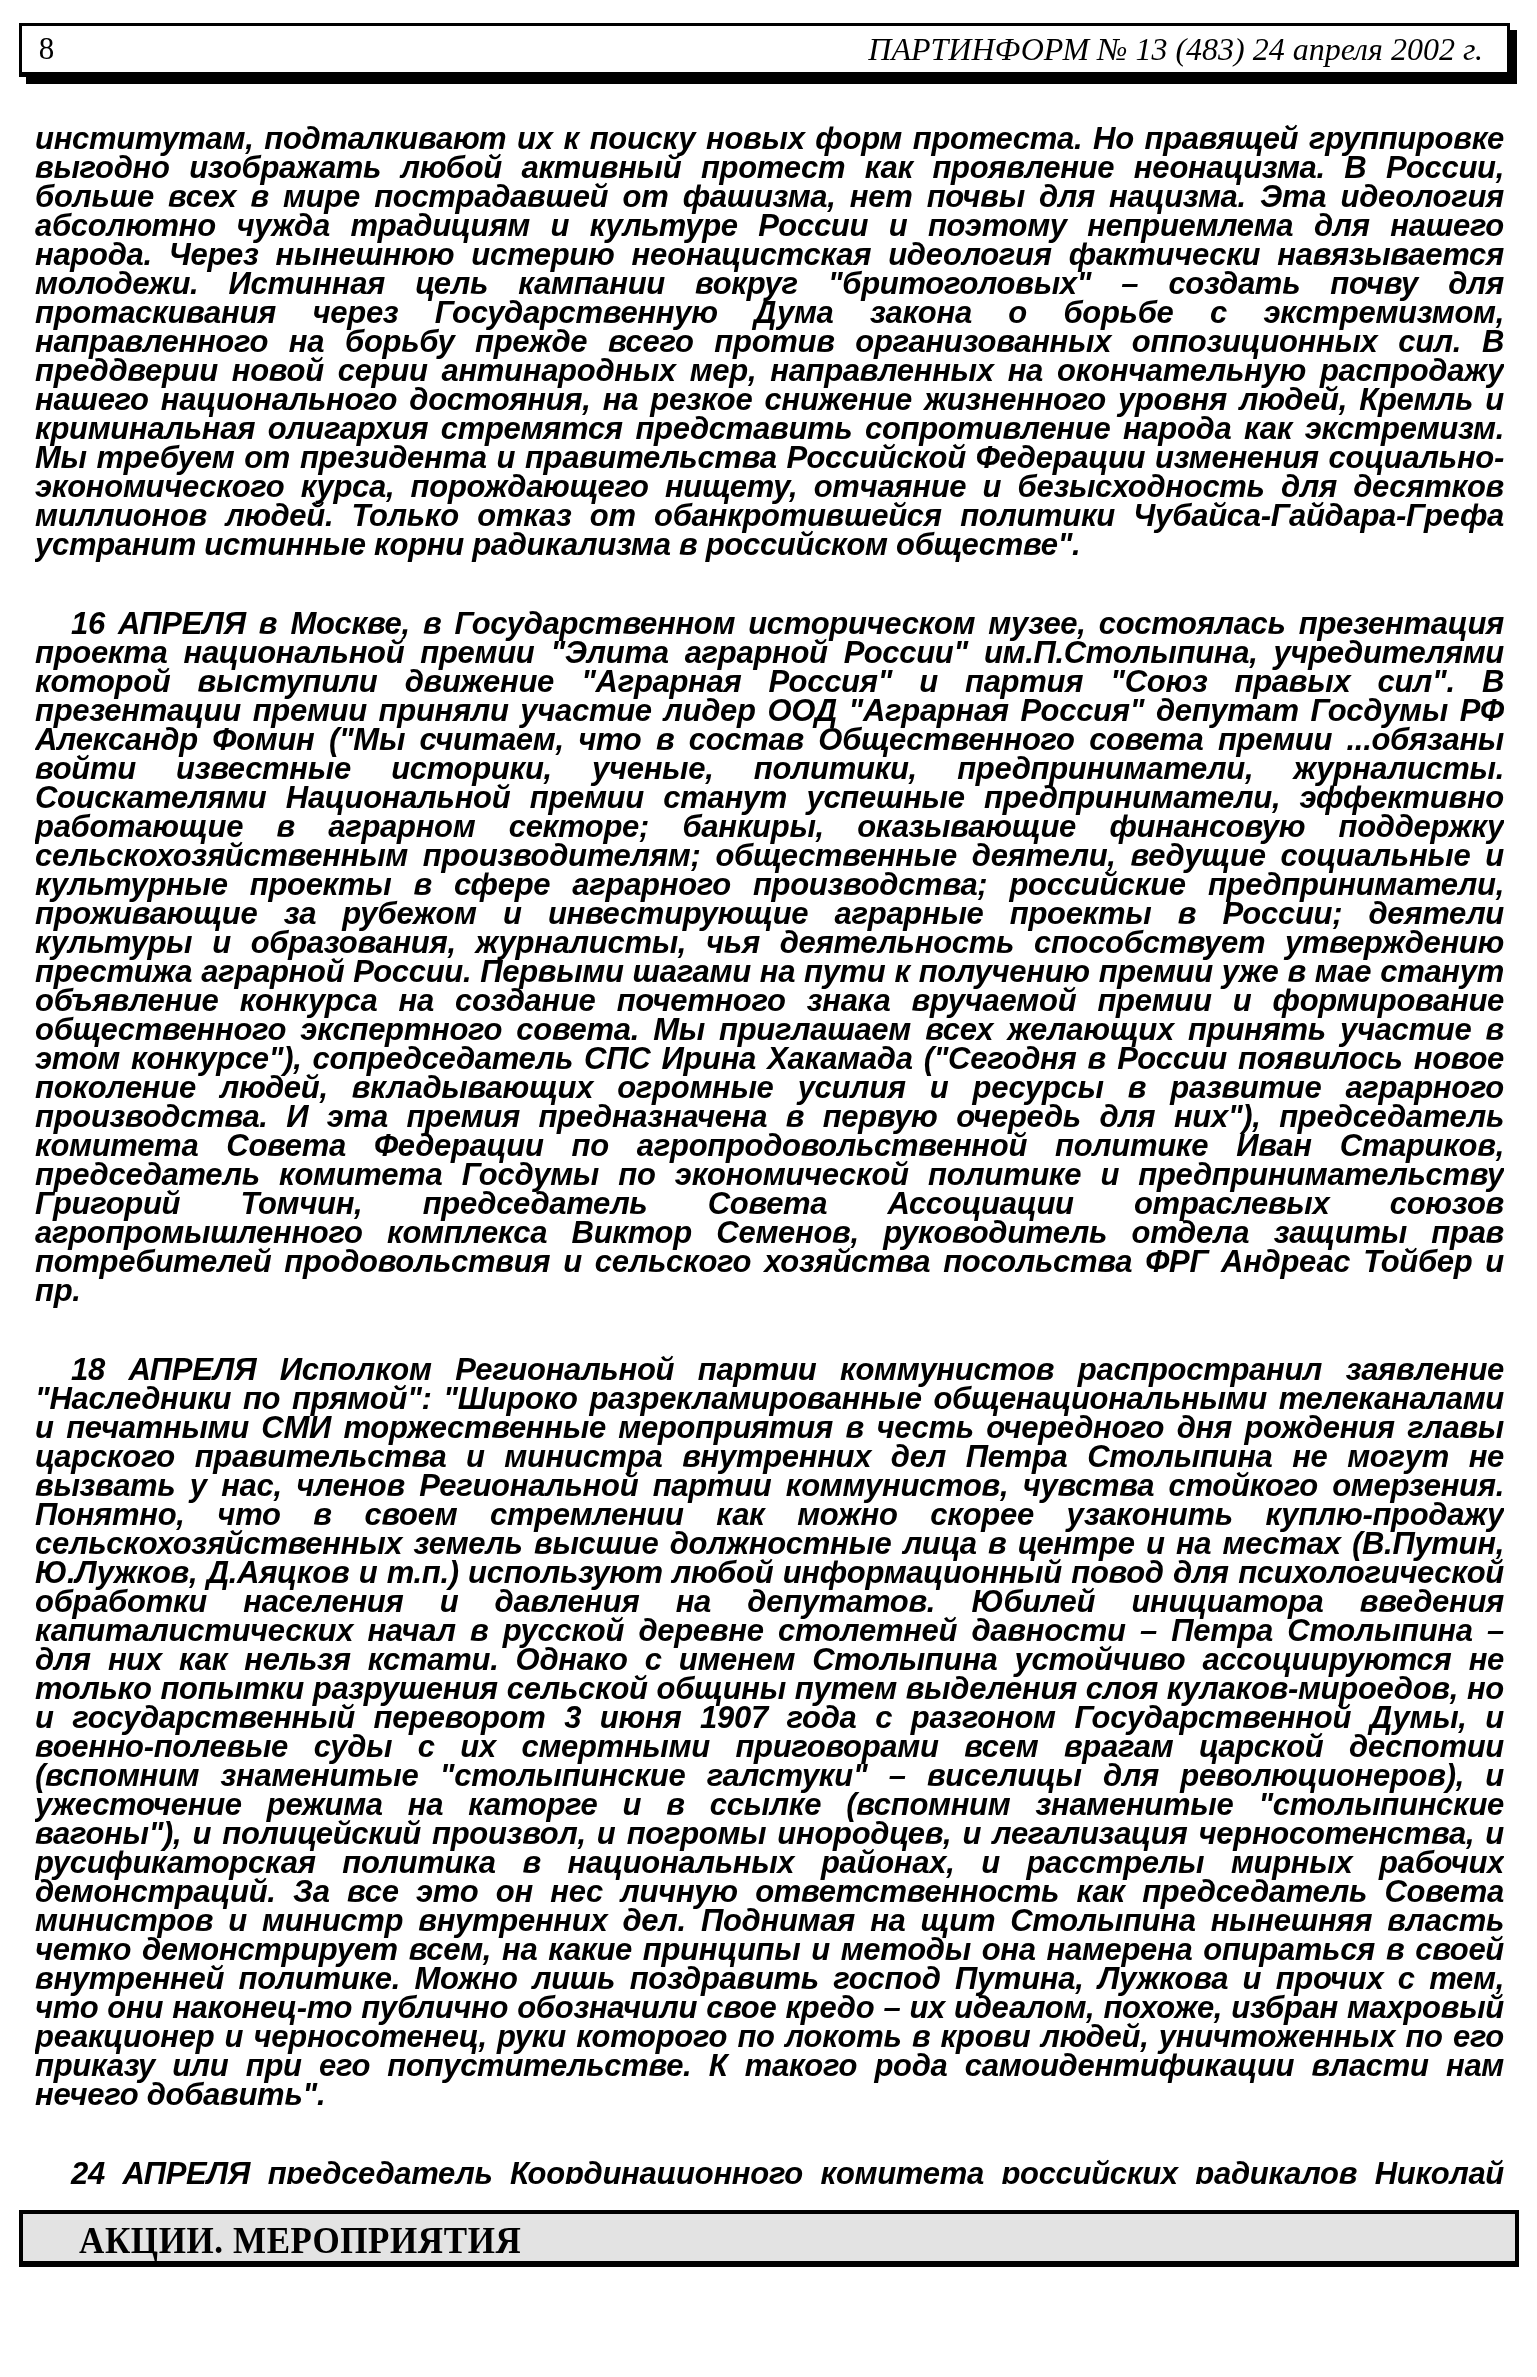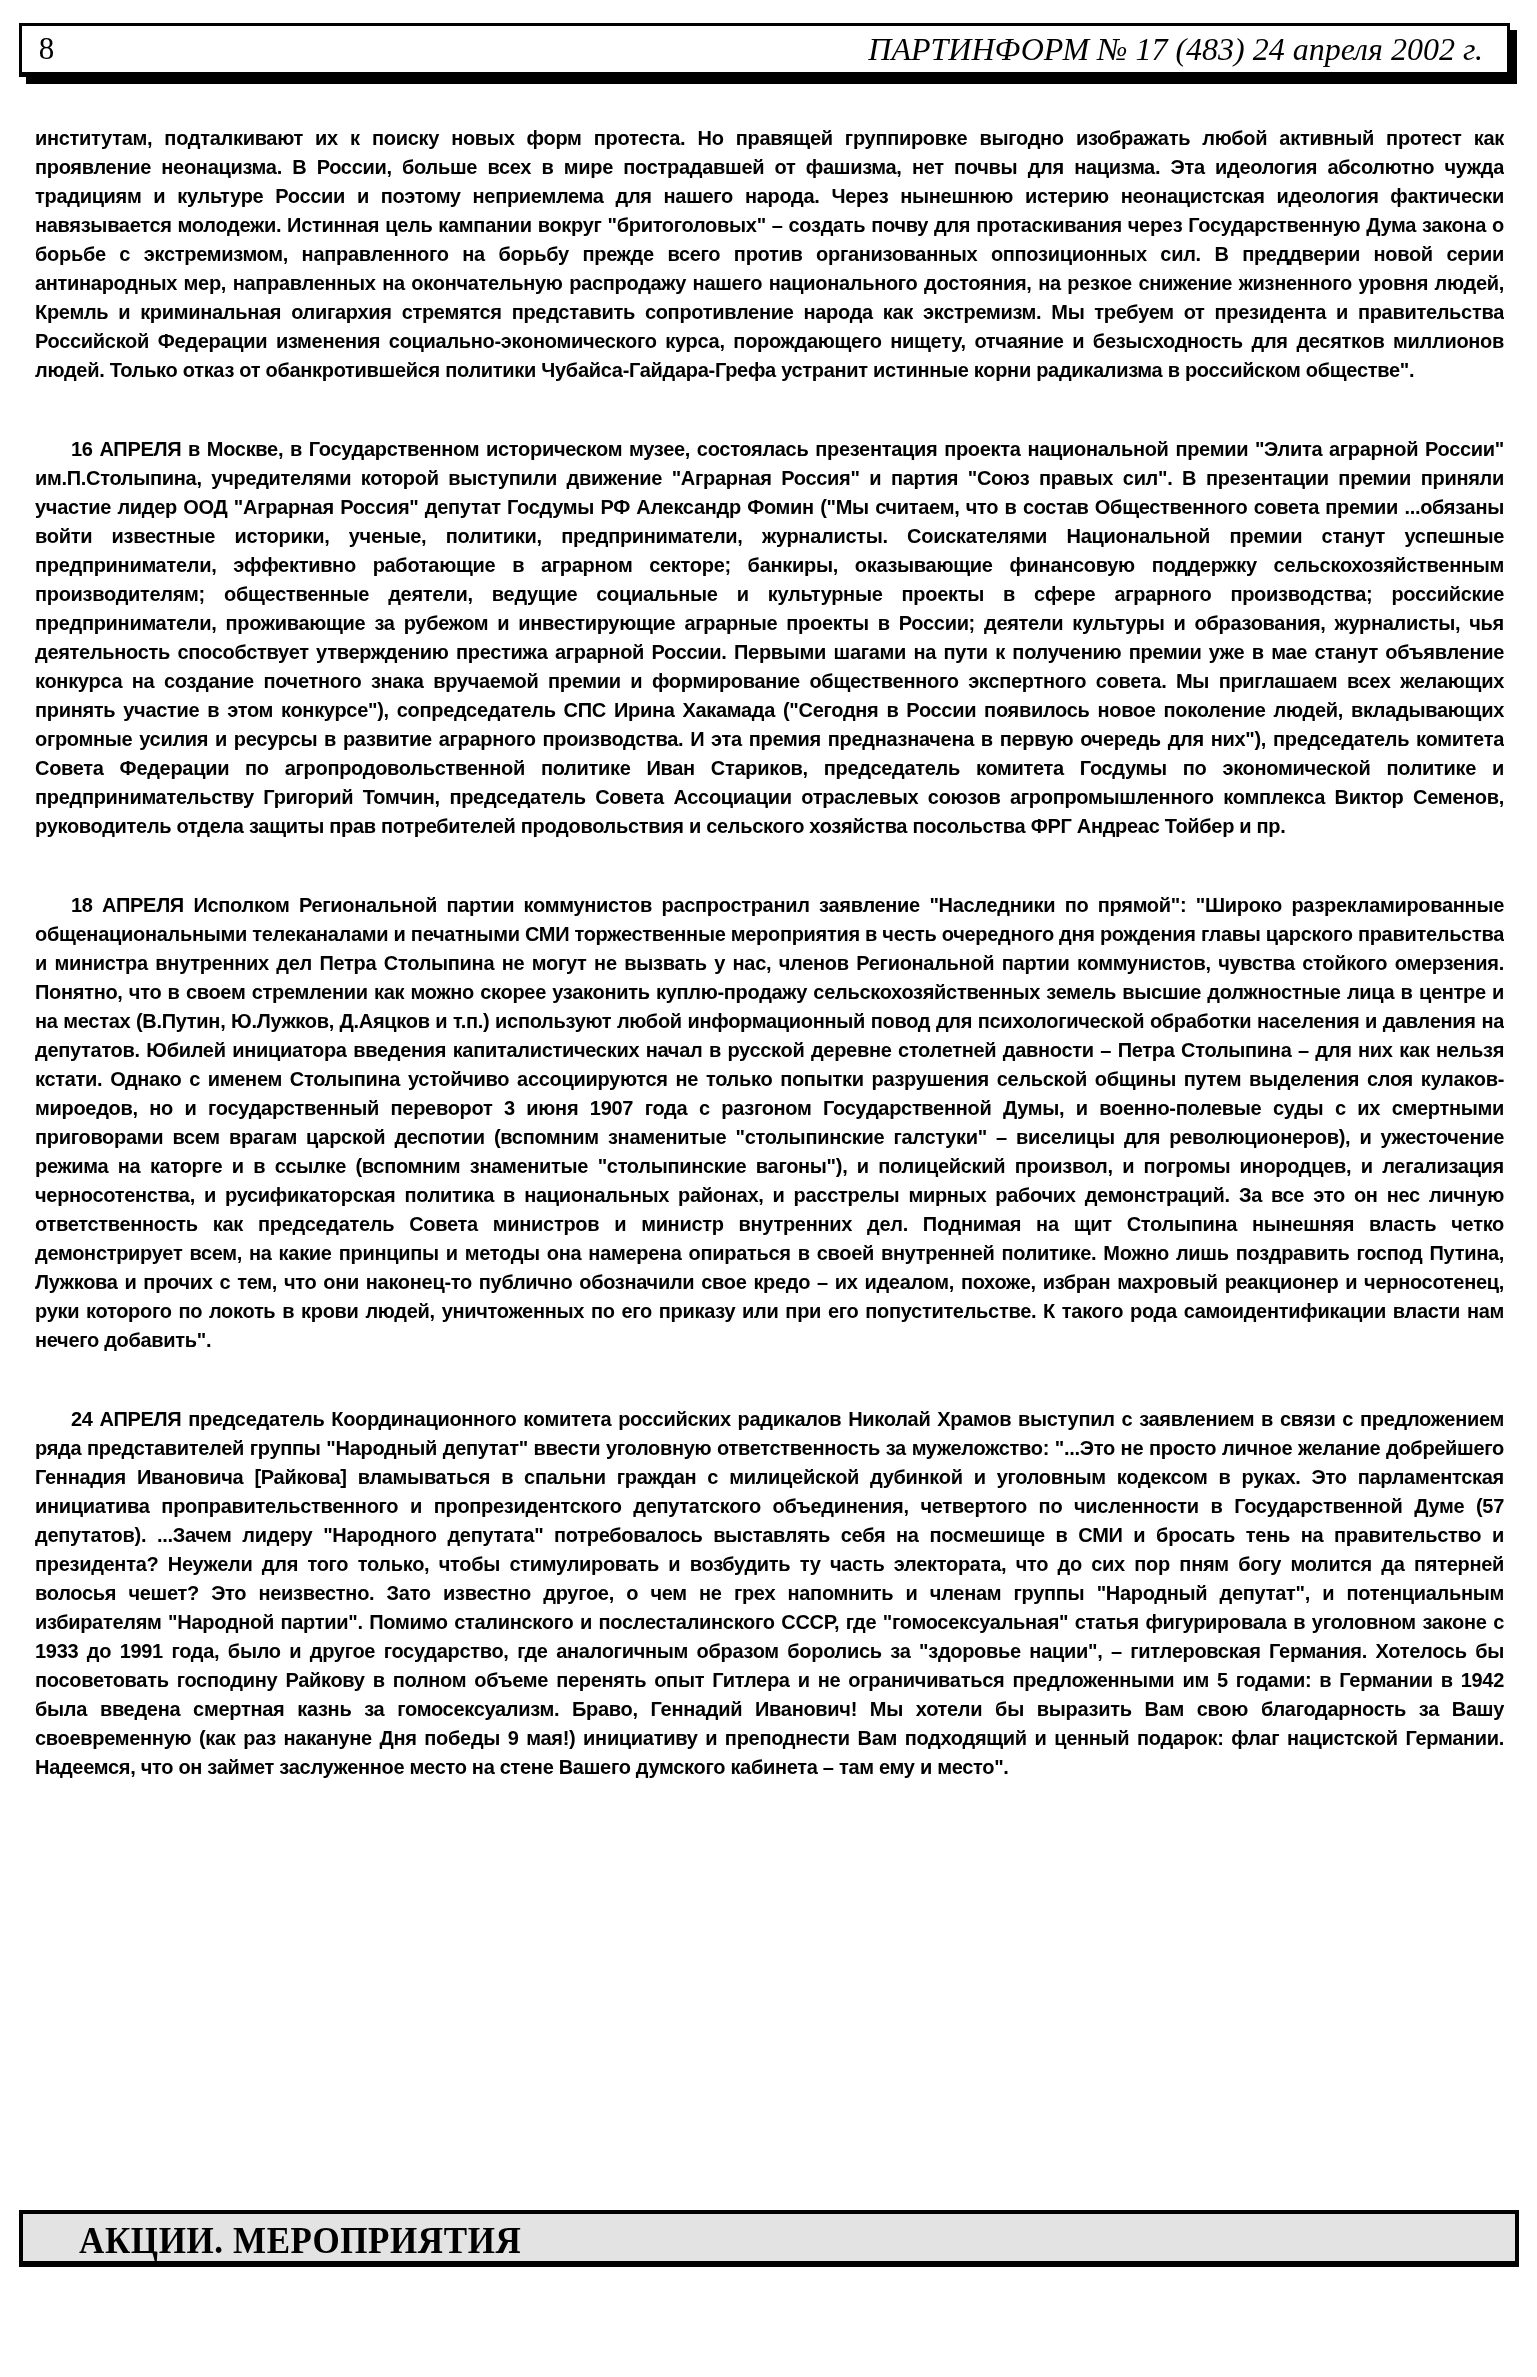--- a/index.html
+++ b/index.html
@@ -44,26 +44,27 @@
   
   .body-text {
     flex: 1 1 auto;
     overflow: hidden;
     margin: 0 33px 0 35px;
     padding-top: 47px;
   }
   .para {
     font-family: "Liberation Sans", sans-serif;
     font-weight: 700;
-    font-size: 20px;
+    font-size: 31px;
     line-height: 29px;
     letter-spacing: -0.3px;
     text-align: justify;
     color: #000;
     margin: 0 0 50px 0;
+    font-style: italic;
   }
   .para:last-child { margin-bottom: 0; }
   .para.indent { text-indent: 36px; }
   
   .section-box {
     flex: 0 0 auto;
     margin: 26px 18px 110px 19px;
     background: #e3e3e3;
     border: 4.5px solid #000;
     border-bottom-width: 6.4px;
@@ -85,21 +86,21 @@
     white-space: nowrap;
   }
 </style>
 </head>
 <body>
 
 <div class="page">
 
   <header class="masthead">
     <span class="pagenum">8</span>
-    <span class="issue">ПАРТИНФОРМ № 17 (483) 24 апреля 2002 г.</span>
+    <span class="issue">ПАРТИНФОРМ № 13 (483) 24 апреля 2002 г.</span>
   </header>
 
   <main class="body-text">
 
   <p class="para">институтам, подталкивают их к поиску новых форм протеста. Но правящей группировке выгодно изображать любой активный протест как проявление неонацизма. В России, больше всех в мире пострадавшей от фашизма, нет почвы для нацизма. Эта идеология абсолютно чужда традициям и культуре России и поэтому неприемлема для нашего народа. Через нынешнюю истерию неонацистская идеология фактически навязывается молодежи. Истинная цель кампании вокруг "бритоголовых" – создать почву для протаскивания через Государственную Дума закона о борьбе с экстремизмом, направленного на борьбу прежде всего против организованных оппозиционных сил. В преддверии новой серии антинародных мер, направленных на окончательную распродажу нашего национального достояния, на резкое снижение жизненного уровня людей, Кремль и криминальная олигархия стремятся представить сопротивление народа как экстремизм. Мы требуем от президента и правительства Российской Федерации изменения социально-экономического курса, порождающего нищету, отчаяние и безысходность для десятков миллионов людей. Только отказ от обанкротившейся политики Чубайса-Гайдара-Грефа устранит истинные корни радикализма в российском обществе".</p>
       <p class="para indent">16 АПРЕЛЯ в Москве, в Государственном историческом музее, состоялась презентация проекта национальной премии "Элита аграрной России" им.П.Столыпина, учредителями которой выступили движение "Аграрная Россия" и партия "Союз правых сил". В презентации премии приняли участие лидер ООД "Аграрная Россия" депутат Госдумы РФ Александр Фомин ("Мы считаем, что в состав Общественного совета премии ...обязаны войти известные историки, ученые, политики, предприниматели, журналисты. Соискателями Национальной премии станут успешные предприниматели, эффективно работающие в аграрном секторе; банкиры, оказывающие финансовую поддержку сельскохозяйственным производителям; общественные деятели, ведущие социальные и культурные проекты в сфере аграрного производства; российские предприниматели, проживающие за рубежом и инвестирующие аграрные проекты в России; деятели культуры и образования, журналисты, чья деятельность способствует утверждению престижа аграрной России. Первыми шагами на пути к получению премии уже в мае станут объявление конкурса на создание почетного знака вручаемой премии и формирование общественного экспертного совета. Мы приглашаем всех желающих принять участие в этом конкурсе"), сопредседатель СПС Ирина Хакамада ("Сегодня в России появилось новое поколение людей, вкладывающих огромные усилия и ресурсы в развитие аграрного производства. И эта премия предназначена в первую очередь для них"), председатель комитета Совета Федерации по агропродовольственной политике Иван Стариков, председатель комитета Госдумы по экономической политике и предпринимательству Григорий Томчин, председатель Совета Ассоциации отраслевых союзов агропромышленного комплекса Виктор Семенов, руководитель отдела защиты прав потребителей продовольствия и сельского хозяйства посольства ФРГ Андреас Тойбер и пр.</p>
       <p class="para indent">18 АПРЕЛЯ Исполком Региональной партии коммунистов распространил заявление "Наследники по прямой": "Широко разрекламированные общенациональными телеканалами и печатными СМИ торжественные мероприятия в честь очередного дня рождения главы царского правительства и министра внутренних дел Петра Столыпина не могут не вызвать у нас, членов Региональной партии коммунистов, чувства стойкого омерзения. Понятно, что в своем стремлении как можно скорее узаконить куплю-продажу сельскохозяйственных земель высшие должностные лица в центре и на местах (В.Путин, Ю.Лужков, Д.Аяцков и т.п.) используют любой информационный повод для психологической обработки населения и давления на депутатов. Юбилей инициатора введения капиталистических начал в русской деревне столетней давности – Петра Столыпина – для них как нельзя кстати. Однако с именем Столыпина устойчиво ассоциируются не только попытки разрушения сельской общины путем выделения слоя кулаков-мироедов, но и государственный переворот 3 июня 1907 года с разгоном Государственной Думы, и военно-полевые суды с их смертными приговорами всем врагам царской деспотии (вспомним знаменитые "столыпинские галстуки" – виселицы для революционеров), и ужесточение режима на каторге и в ссылке (вспомним знаменитые "столыпинские вагоны"), и полицейский произвол, и погромы инородцев, и легализация черносотенства, и русификаторская политика в национальных районах, и расстрелы мирных рабочих демонстраций. За все это он нес личную ответственность как председатель Совета министров и министр внутренних дел. Поднимая на щит Столыпина нынешняя власть четко демонстрирует всем, на какие принципы и методы она намерена опираться в своей внутренней политике. Можно лишь поздравить господ Путина, Лужкова и прочих с тем, что они наконец-то публично обозначили свое кредо – их идеалом, похоже, избран махровый реакционер и черносотенец, руки которого по локоть в крови людей, уничтоженных по его приказу или при его попустительстве. К такого рода самоидентификации власти нам нечего добавить".</p>
       <p class="para indent">24 АПРЕЛЯ председатель Координационного комитета российских радикалов Николай Храмов выступил с заявлением в связи с предложением ряда представителей группы "Народный депутат" ввести уголовную ответственность за мужеложство: "...Это не просто личное желание добрейшего Геннадия Ивановича [Райкова] вламываться в спальни граждан с милицейской дубинкой и уголовным кодексом в руках. Это парламентская инициатива проправительственного и пропрезидентского депутатского объединения, четвертого по численности в Государственной Думе (57 депутатов). ...Зачем лидеру "Народного депутата" потребовалось выставлять себя на посмешище в СМИ и бросать тень на правительство и президента? Неужели для того только, чтобы стимулировать и возбудить ту часть электората, что до сих пор пням богу молится да пятерней волосья чешет? Это неизвестно. Зато известно другое, о чем не грех напомнить и членам группы "Народный депутат", и потенциальным избирателям "Народной партии". Помимо сталинского и послесталинского СССР, где "гомосексуальная" статья фигурировала в уголовном законе с 1933 до 1991 года, было и другое государство, где аналогичным образом боролись за "здоровье нации", – гитлеровская Германия. Хотелось бы посоветовать господину Райкову в полном объеме перенять опыт Гитлера и не ограничиваться предложенными им 5 годами: в Германии в 1942 была введена смертная казнь за гомосексуализм. Браво, Геннадий Иванович! Мы хотели бы выразить Вам свою благодарность за Вашу своевременную (как раз накануне Дня победы 9 мая!) инициативу и преподнести Вам подходящий и ценный подарок: флаг нацистской Германии. Надеемся, что он займет заслуженное место на стене Вашего думского кабинета – там ему и место".</p>
     </main>
 

